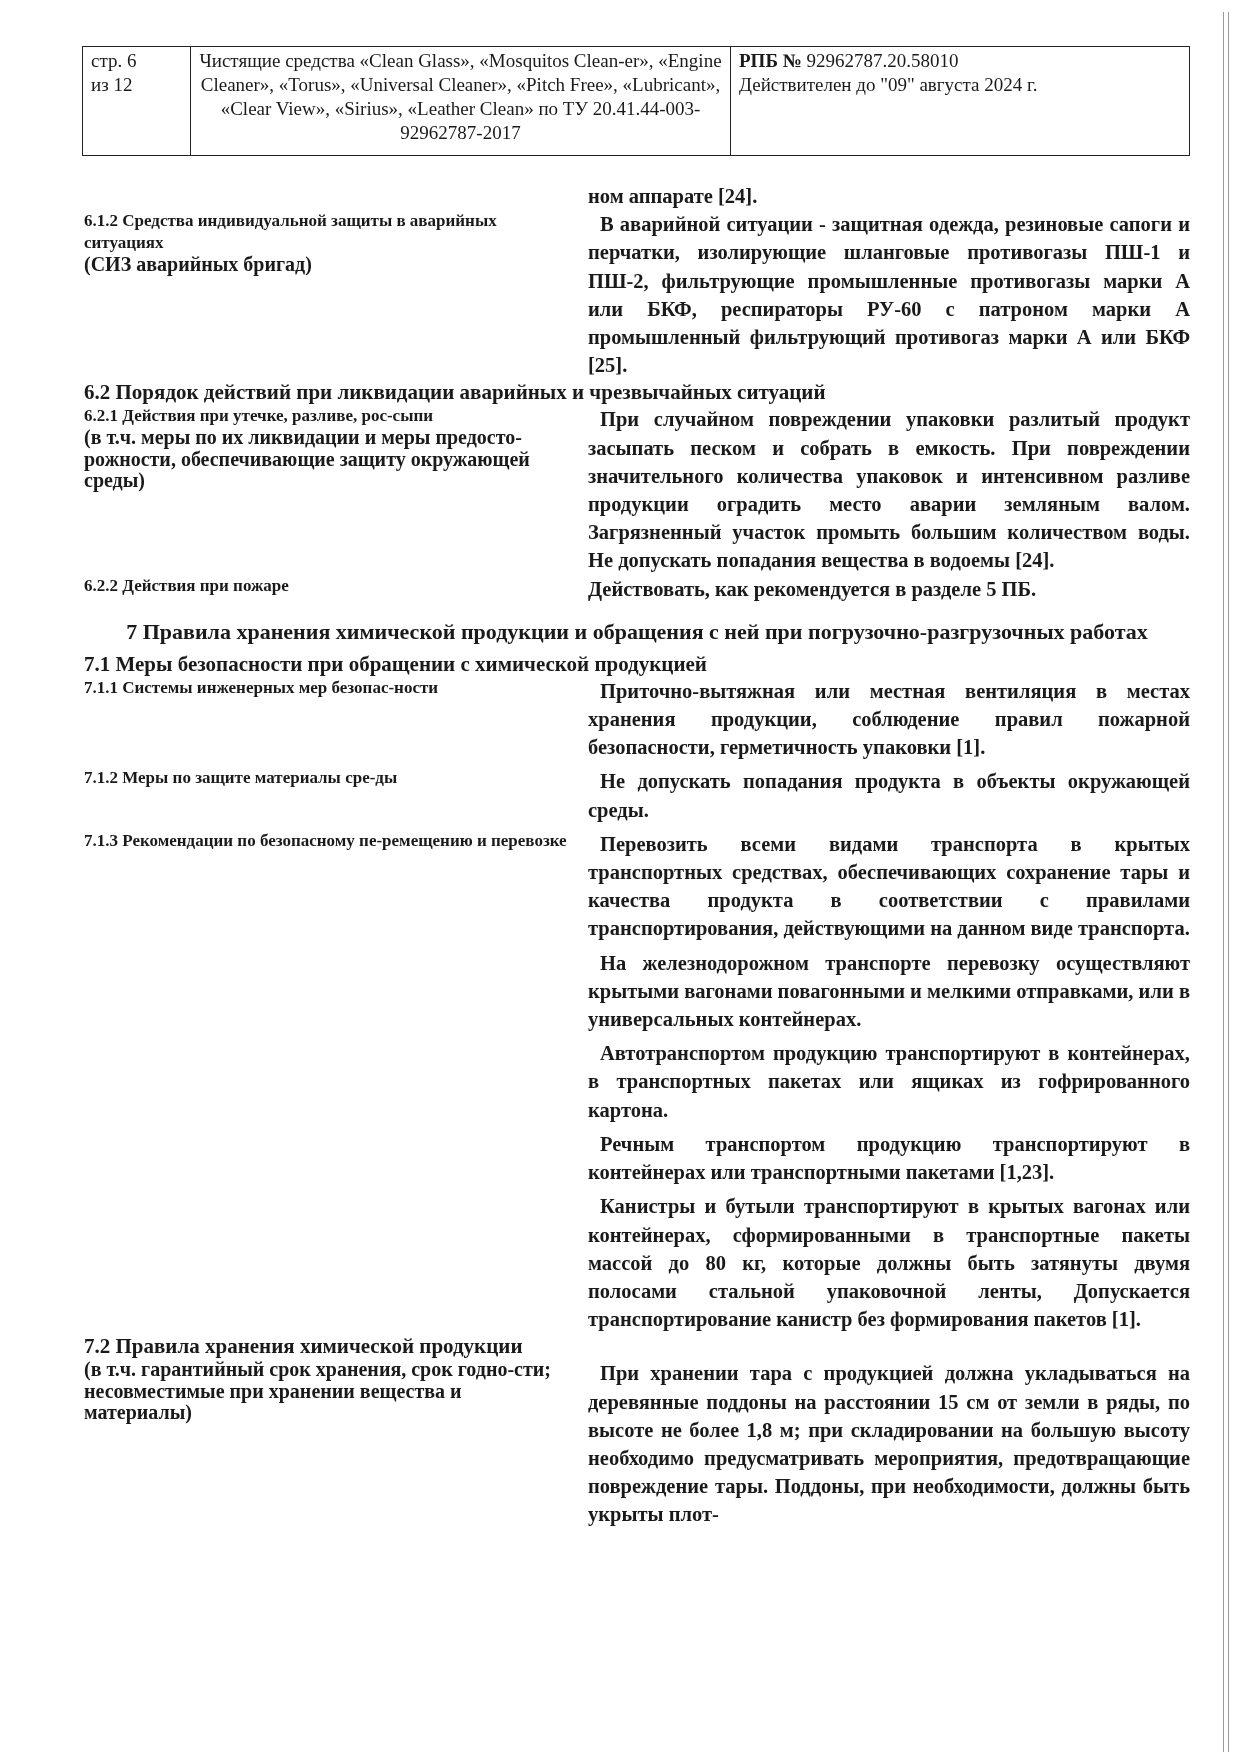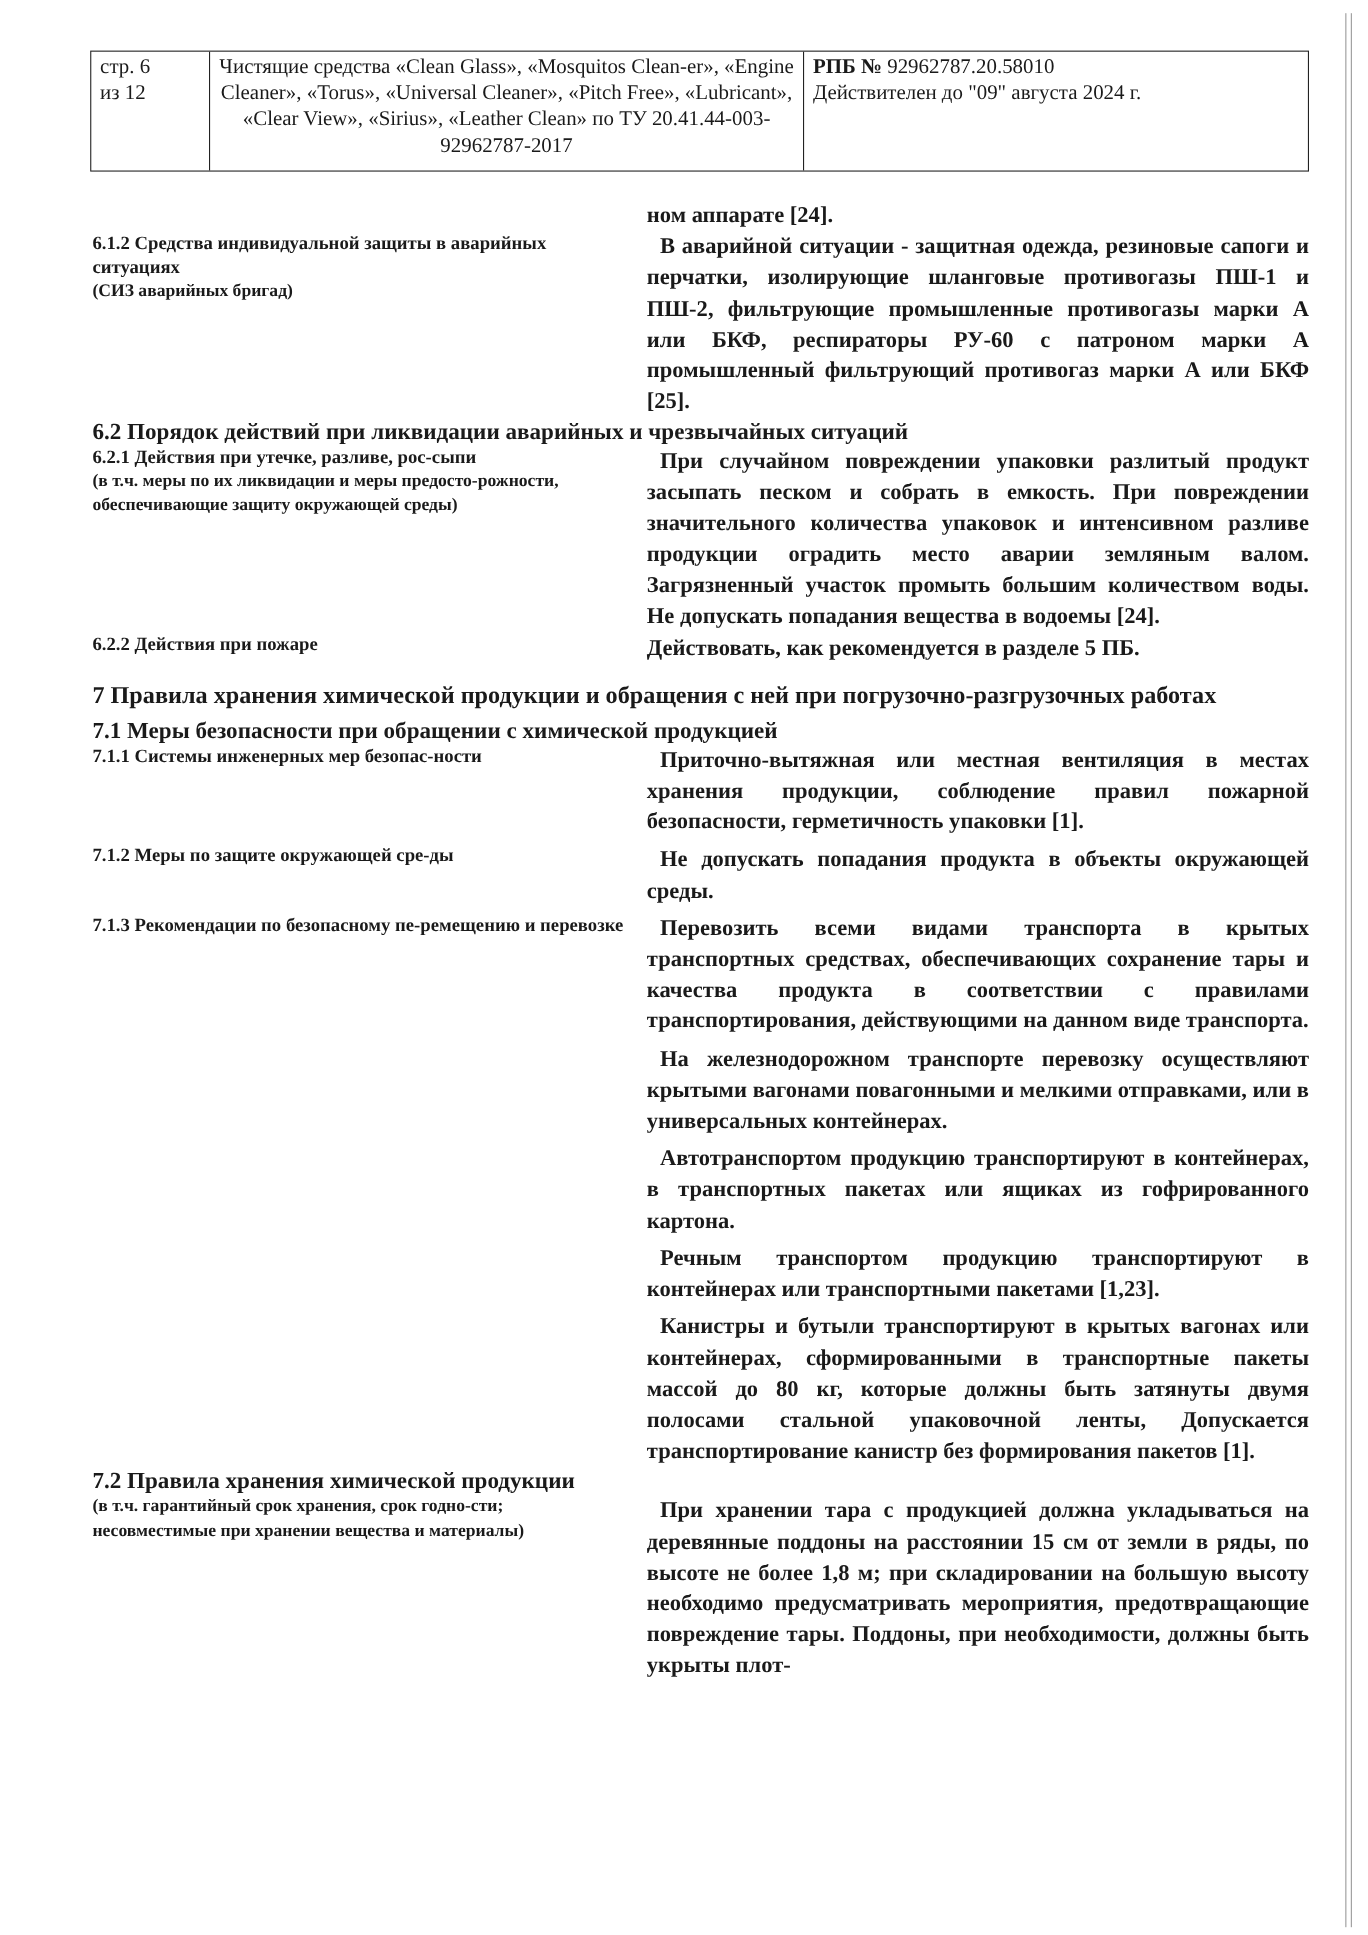--- a/index.html
+++ b/index.html
@@ -20,25 +20,25 @@
   .hcell.page { width: 108px; border-right: 1.5px solid #222; }
   .hcell.title { width: 540px; border-right: 1.5px solid #222; text-align: center; padding: 2px 4px; }
   .hcell.reg { flex: 1; }
   .hcell.reg b { font-weight: bold; }
 
   .content { position: absolute; left: 84px; top: 182px; width: 1106px; }
   .row { display: flex; width: 100%; font-weight: bold; }
   .lcol { width: 504px; flex: none; padding-right: 16px; box-sizing: border-box; }
   .rcol { flex: 1; font-size: 20.5px; line-height: 28.2px; text-align: justify; }
   .lab { font-size: 17px; line-height: 22px; }
-  .note { font-size: 16px; line-height: 21.5px; }
+  .note { font-size: 20px; line-height: 21.5px; }
   .para { text-indent: 12px; }
   .para + .para { margin-top: 6px; }
   .sec { font-weight: bold; font-size: 21px; line-height: 26px; }
-  .chapter { font-weight: bold; font-size: 22px; line-height: 30px; margin: 14px 0 4px 0; }
+  .chapter { font-weight: bold; font-size: 22px; line-height: 30px; text-align: center; margin: 14px 0 4px 0; }
 </style>
 </head>
 <body>
 
 <div class="page-edge"></div>
 
 <div class="header-table">
   <div class="hcell page">
     <div>стр. 6</div>
     <div>из 12</div>
@@ -88,21 +88,21 @@
 
   <div class="row" style="margin-bottom:6px">
     <div class="lcol">
         <div class="lab">7.1.1 Системы инженерных мер безопас-ности</div>
       </div>
     <div class="rcol para">Приточно-вытяжная или местная вентиляция в местах хранения продукции, соблюдение правил пожарной безопасности, герметичность упаковки [1].</div>
   </div>
 
   <div class="row" style="margin-bottom:6px">
     <div class="lcol">
-        <div class="lab">7.1.2 Меры по защите окружающей сре-ды</div>
+        <div class="lab">7.1.2 Меры по защите материалы сре-ды</div>
       </div>
     <div class="rcol para">Не допускать попадания продукта в объекты окружающей среды.</div>
   </div>
 
   <div class="row">
     <div class="lcol">
         <div class="lab">7.1.3 Рекомендации по безопасному пе-ремещению и перевозке</div>
       </div>
     <div class="rcol">
       <div class="para">Перевозить всеми видами транспорта в крытых транспортных средствах, обеспечивающих сохранение тары и качества продукта в соответствии с правилами транспортирования, действующими на данном виде транспорта.</div>

